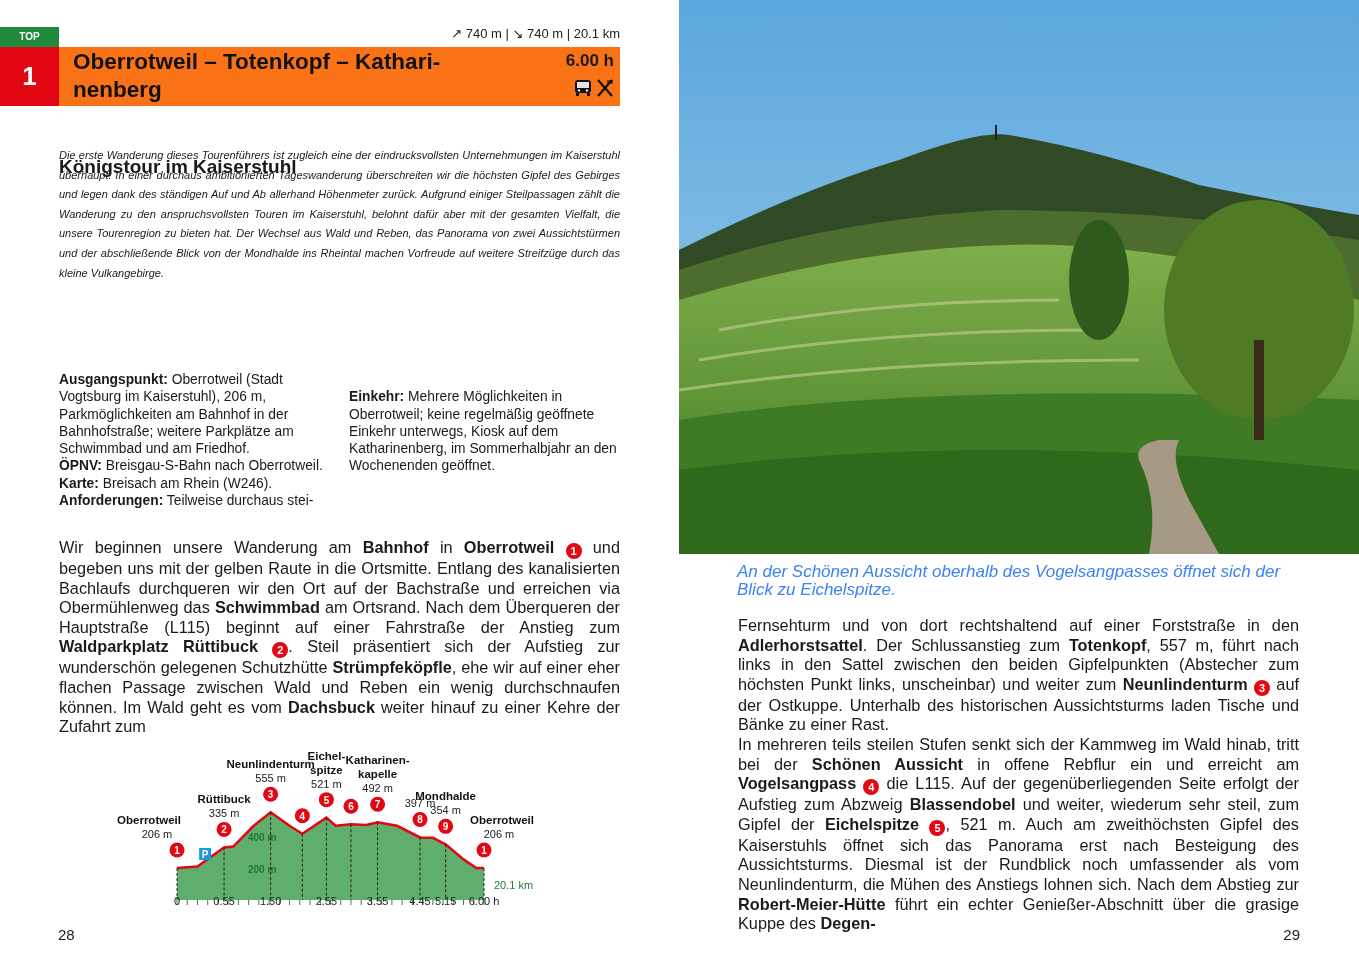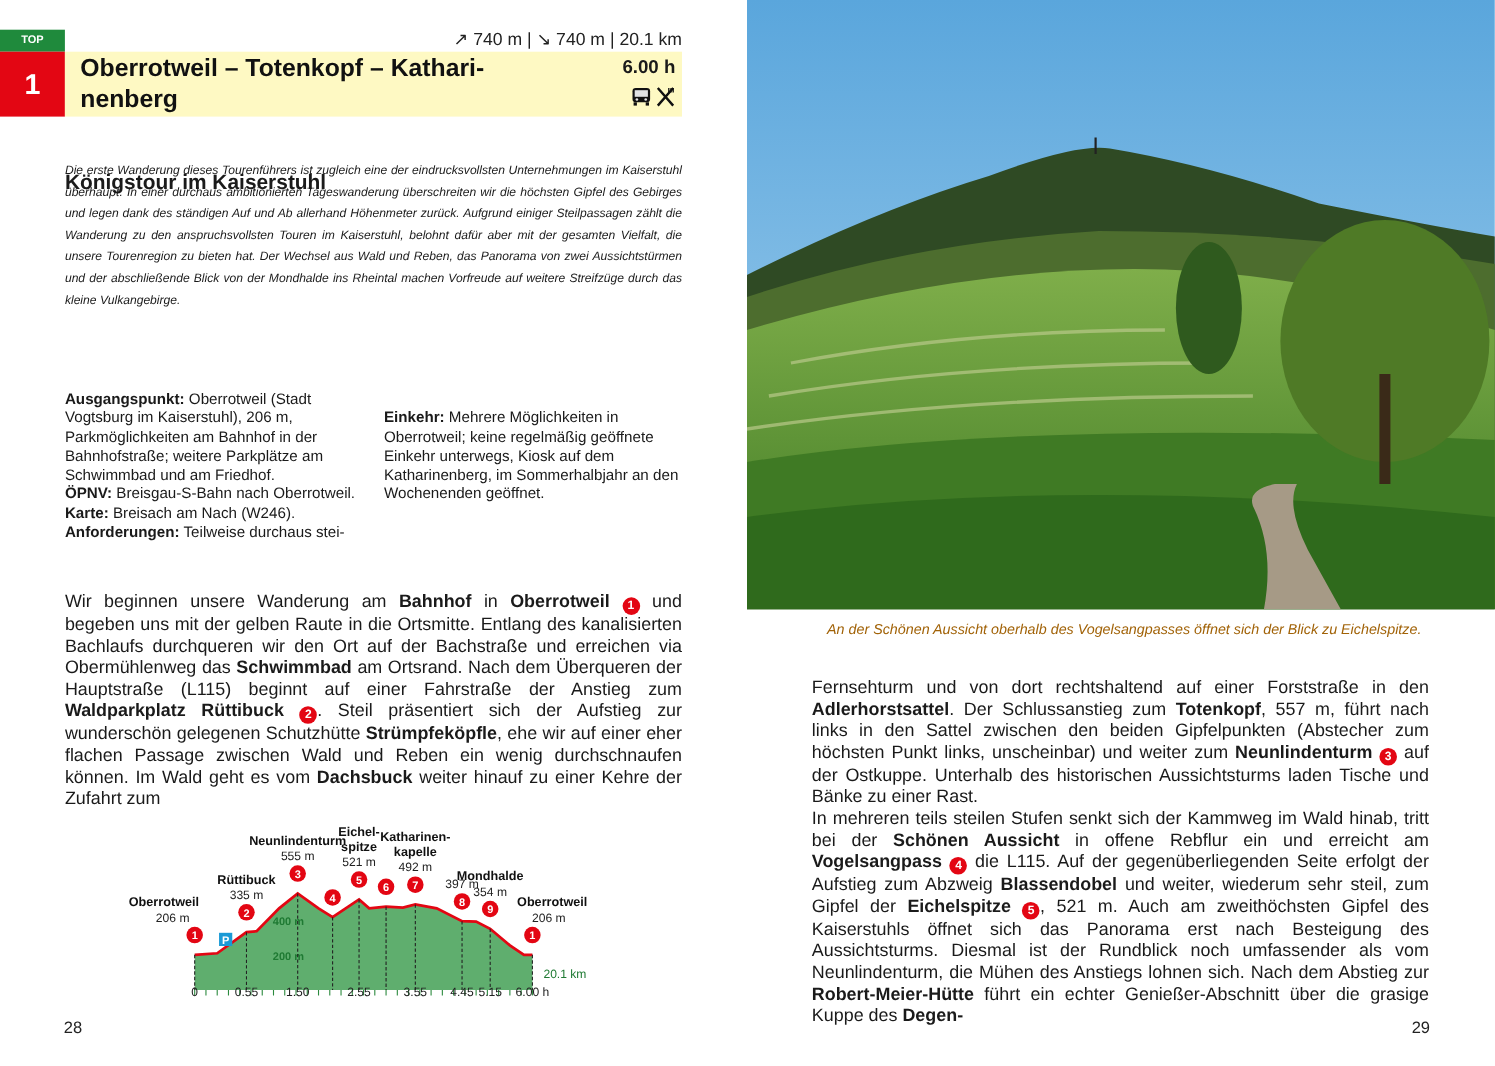--- a/index.html
+++ b/index.html
@@ -7,52 +7,52 @@
          font-family:"Liberation Sans", "DejaVu Sans", sans-serif; color:#1a1a1a; }
   .page { position:absolute; top:0; height:969px; }
   .page-left { left:0; width:679px; }
   .page-right { left:679px; width:680px; }
 
   
   .top-badge { position:absolute; left:0; top:27px; width:59px; height:20px; background:#1f8a3c;
                color:#fff; font-weight:bold; font-size:10px; text-align:center; line-height:20px; }
   .num-badge { position:absolute; left:0; top:47px; width:59px; height:59px; background:#e30613;
                color:#fff; font-weight:bold; font-size:26px; text-align:center; line-height:59px; }
-  .stats { position:absolute; right:59px; top:26px; font-size:16px; color:#222; }
-  .title-bar { position:absolute; left:59px; top:47px; width:561px; height:59px; background:#fef9c3; }
+  .stats { position:absolute; right:59px; top:26px; font-size:13px; color:#222; }
+  .title-bar { position:absolute; left:59px; top:47px; width:561px; height:59px; background:#f97316; }
   .title { position:absolute; left:14px; top:1px; width:420px; font-weight:bold; font-size:22.5px; line-height:28px; color:#111; }
   .duration { position:absolute; right:6px; top:4px; font-weight:bold; font-size:17px; }
   .icons { position:absolute; right:6px; top:31px; display:flex; gap:3px; }
   .icons svg { display:block; }
 
   
   .subtitle { position:absolute; left:59px; top:136px; font-weight:bold; font-size:19px;margin-top:20px; }
   .intro { position:absolute; left:59px; top:146px; width:561px; font-style:italic; font-size:11px;
            line-height:19.6px; text-align:justify; color:#1a1a1a; }
 
   
-  .info { position:absolute; top:354px; width:275px; font-size:13.8px; line-height:17.3px; }
+  .info { position:absolute; top:371px; width:275px; font-size:13.8px; line-height:17.3px; }
   .info-left { left:59px; }
   .info-right { left:349px; }
   .info b { font-weight:bold; }
 
   
   .body-text { position:absolute; font-size:16.3px; line-height:19.6px; text-align:justify; color:#1a1a1a; }
   .body-left { left:59px; top:538px; width:561px; }
   .body-right { left:59px; top:616px; width:561px; }
   .wp { display:inline-block; width:16px; height:16px; border-radius:50%; background:#e30613; color:#fff;
         font-weight:bold; font-size:11px; line-height:16px; text-align:center; vertical-align:-2px; }
 
   
   .profile { position:absolute; left:100px; top:735px; width:470px; height:180px; }
   .profile svg text { font-family:"Liberation Sans", sans-serif; }
 
   
   .photo { position:absolute; left:0; top:0; width:680px; height:554px; overflow:hidden; }
-  .caption { position:absolute; left:58px; top:563px; width:570px; font-style:italic; font-size:13px; line-height:17.5px; color:#a16207;text-align:center; }
+  .caption { position:absolute; left:58px; top:563px; width:570px; font-style:italic; font-size:17px; line-height:17.5px; color:#3b82f6; }
 
   .page-num { position:absolute; top:926px; font-size:15px; color:#222; }
   .pn-left { left:58px; }
   .pn-right { right:59px; }
 </style>
 </head>
 <body>
 
 <div class="page page-left">
   <div class="top-badge">TOP</div>
@@ -87,21 +87,21 @@
 
   <div class="subtitle">Königstour im Kaiserstuhl</div>
   <div class="intro">Die erste Wanderung dieses Tourenführers ist zugleich eine der eindrucksvollsten Unternehmungen im Kaiserstuhl überhaupt. In einer durchaus ambitionierten Tageswanderung überschreiten wir die höchsten Gipfel des Gebirges und legen dank des ständigen Auf und Ab allerhand Höhenmeter zurück. Aufgrund einiger Steilpassagen zählt die Wanderung zu den anspruchsvollsten Touren im Kaiserstuhl, belohnt dafür aber mit der gesamten Vielfalt, die unsere Tourenregion zu bieten hat. Der Wechsel aus Wald und Reben, das Panorama von zwei Aussichtstürmen und der abschließende Blick von der Mondhalde ins Rheintal machen Vorfreude auf weitere Streifzüge durch das kleine Vulkangebirge.</div>
 
   <div class="info info-left">
     <b>Ausgangspunkt:</b>
     <span>Oberrotweil (Stadt Vogtsburg im Kaiserstuhl), 206 m, Parkmöglichkeiten am Bahnhof in der Bahnhofstraße; weitere Parkplätze am Schwimmbad und am Friedhof.</span><br>
     <b>ÖPNV:</b>
     <span>Breisgau-S-Bahn nach Oberrotweil.</span><br>
     <b>Karte:</b>
-    <span>Breisach am Nach (W246).</span><br>
+    <span>Breisach am Rhein (W246).</span><br>
     <b>Anforderungen:</b>
     <span>Teilweise durchaus stei-</span>
   </div>
   <div class="info info-right">
     <br>
     <b>Einkehr:</b>
     <span>Mehrere Möglichkeiten in Oberrotweil; keine regelmäßig geöffnete Einkehr unterwegs, Kiosk auf dem Katharinenberg, im Sommerhalbjahr an den Wochenenden geöffnet.</span>
   </div>
 
   <div class="body-text body-left">

